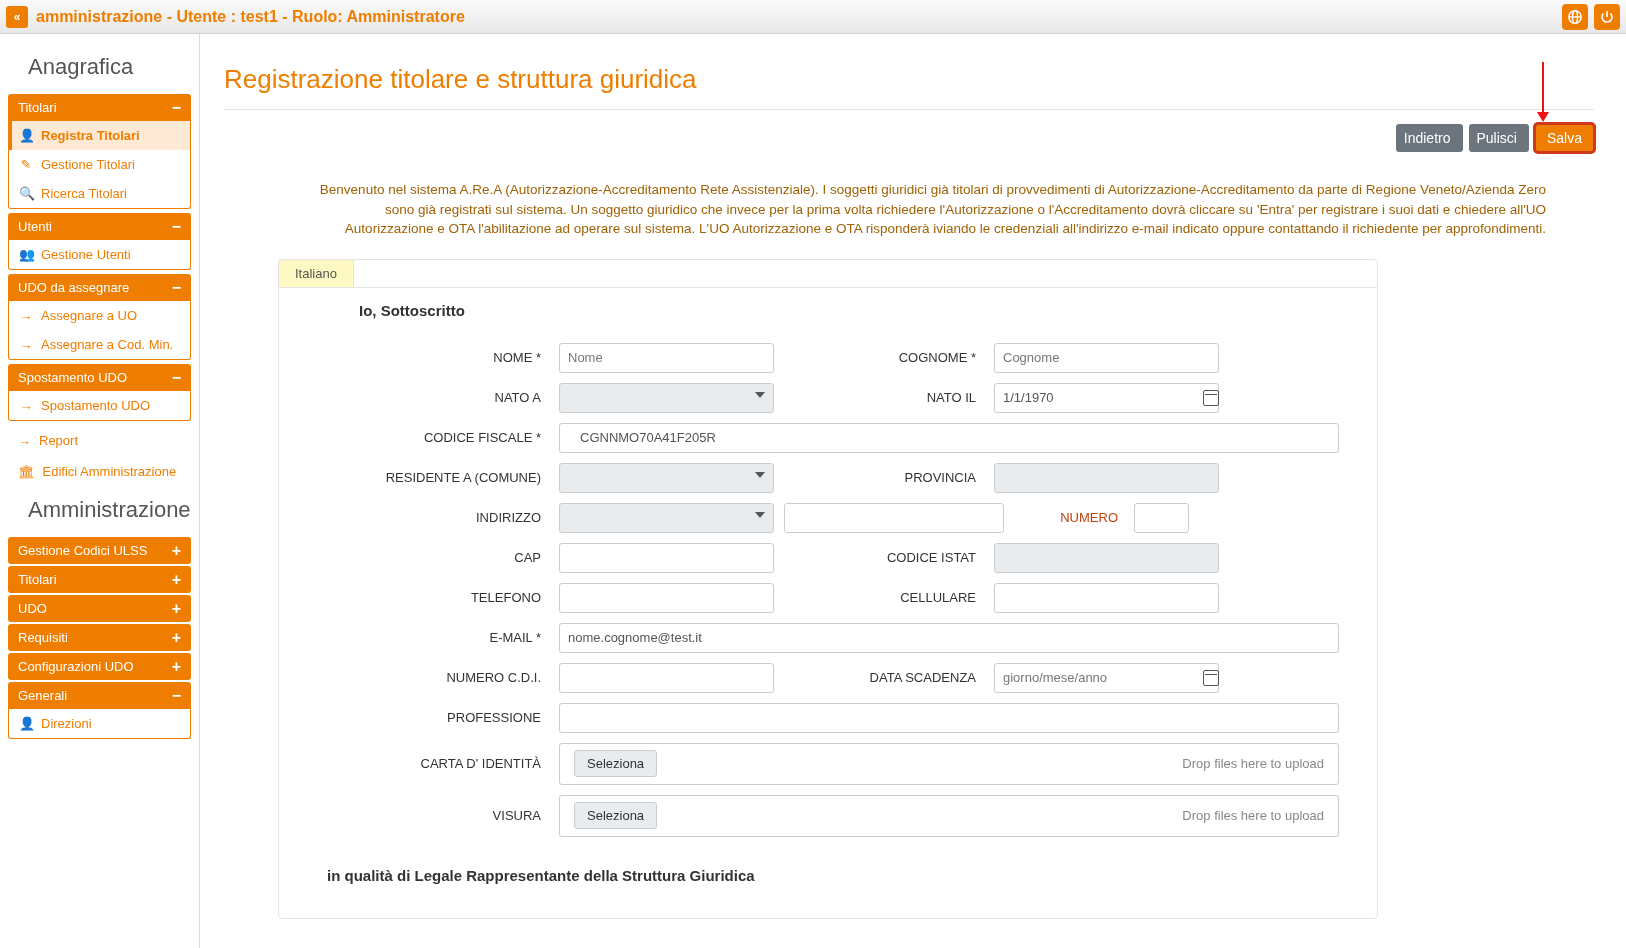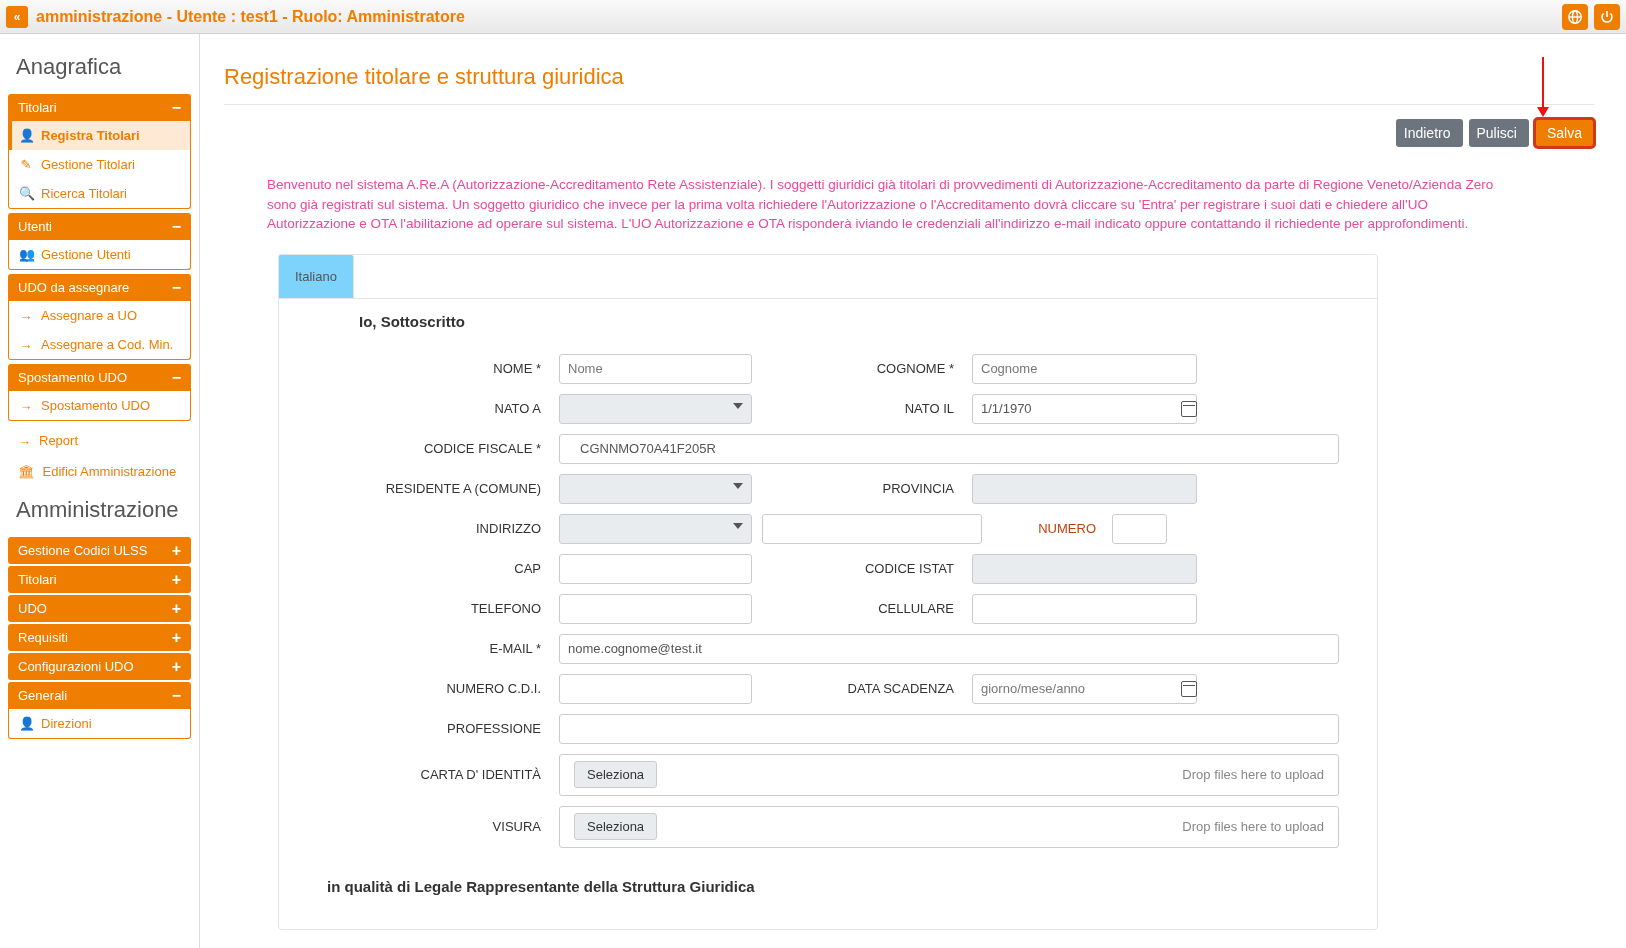--- a/index.html
+++ b/index.html
@@ -5,61 +5,61 @@
   * { box-sizing: border-box; margin: 0; padding: 0; font-family: -apple-system, BlinkMacSystemFont, "Segoe UI", Arial, sans-serif; }
   body { background: #f0f0f0; font-size: 14px; color: #333; }
   .topbar { background: linear-gradient(#fafafa,#e8e8e8); border-bottom: 1px solid #d0d0d0; height: 34px; display: flex; align-items: center; padding: 0 6px; }
   .topbar-left { display: flex; align-items: center; gap: 8px; }
   .collapse-btn { background: #ef7d00; color: #fff; width: 22px; height: 22px; border-radius: 3px; display:flex;align-items:center;justify-content:center;font-size:12px;font-weight:bold;cursor:pointer;}
   .topbar-title { color: #ef7d00; font-weight: 700; font-size: 16px; }
   .topbar-right { margin-left: auto; display:flex; gap:6px; }
   .topbar-icon { background: #ef7d00; color:#fff; width:26px; height:26px; border-radius:4px; display:flex;align-items:center;justify-content:center;cursor:pointer;}
   .layout { display: flex; height: calc(100vh - 34px); }
   .sidebar { width: 200px; background:#fff; border-right:1px solid #ddd; padding: 10px 8px; overflow-y:auto; }
-  .sidebar h2 { color:#555; font-weight:400; font-size:22px; margin:10px 0 14px 8px; }
+  .sidebar h2 { color:#555; font-weight:400; font-size:22px; margin:10px 0 14px 20px; }
   .sidebar-group-header { background:#ef7d00; color:#fff; padding:6px 10px; border-radius:3px 3px 0 0; font-weight:500; font-size:13px; display:flex;align-items:center;justify-content:space-between;cursor:pointer; margin-top:2px;}
   .sidebar-group-body { border:1px solid #ef7d00; border-top:none; border-radius:0 0 3px 3px; margin-bottom:4px; }
   .sidebar-item { color:#ef7d00; padding:7px 10px; font-size:13px; display:flex; align-items:center; gap:8px; cursor:pointer; }
   .sidebar-item.active { background:#fde9d4; font-weight:600; border-left:3px solid #ef7d00; padding-left:7px;}
   .sidebar-item .icon{width:14px;text-align:center;}
   .sidebar-link { color:#ef7d00; padding:8px 10px; font-size:13px; display:flex;align-items:center;gap:8px;cursor:pointer;}
   .collapsed-group{ background:#ef7d00;color:#fff;padding:6px 10px;border-radius:3px;font-weight:500;font-size:13px;display:flex;align-items:center;justify-content:space-between;cursor:pointer;margin-top:2px;}
   .main { flex:1; overflow-y:auto; background:#fff; padding: 30px 32px 30px 24px; position:relative;}
   .main::-webkit-scrollbar, .sidebar::-webkit-scrollbar, .layout::-webkit-scrollbar{width:14px}
-  .page-title { color:#ef7d00; font-size:22px; font-weight:400; margin-bottom:14px;}
+  .page-title { color:#ef7d00; font-size:26px; font-weight:400; margin-bottom:14px;}
   hr.title-sep{border:none;border-top:1px solid #e5e5e5;margin-bottom:14px;}
   .action-row { display:flex; justify-content:flex-end; gap:6px; margin-bottom:28px; position:relative;}
   .btn { padding:6px 12px; border-radius:3px; font-size:14px; color:#fff; cursor:pointer; border:none;}
   .btn-grey{background:#6c757d;padding-left:8px;}
   .btn-orange{background:#ef7d00; outline:3px solid #d0381c; outline-offset:-1px;}
-  .intro-text{color:#ec4899;font-size:13.5px;line-height:1.45;margin:0 0 20px 43px;max-width:1240px;}
+  .intro-text{color:#a16207;font-size:13.5px;line-height:1.45;margin:0 0 20px 82px;max-width:1240px;text-align:right;}
   .form-card{background:#fff;border:1px solid #e5e5e5;border-radius:4px;margin-left:54px;max-width:1100px;padding:0;}
   .tab-row{display:flex;border-bottom:1px solid #e5e5e5;}
-  .tab{padding:14px 16px;font-size:13px;color:#555;border:1px solid #e5e5e5;border-bottom:none;border-radius:3px 3px 0 0;margin-left:-1px;margin-top:-1px;background:#7dd3fc;}
+  .tab{padding:6px 16px;font-size:13px;color:#555;border:1px solid #e5e5e5;border-bottom:none;border-radius:3px 3px 0 0;margin-left:-1px;margin-top:-1px;background:#fef9c3;}
   .form-body{padding:14px 38px 26px 80px;}
   .section-heading{font-weight:700;font-size:15px;color:#333;margin:0 0 24px -0px;}
   .section-heading-2{font-weight:700;font-size:15px;color:#333;margin:30px 0 8px -32px;}
   .form-row{display:flex;align-items:center;margin-bottom:10px;gap:10px;}
   .lbl{width:190px;text-align:right;font-size:13px;color:#333;padding-right:8px;}
   .lbl-mid{width:140px;text-align:right;font-size:13px;color:#333;padding-right:8px;}
   .lbl-small{width:90px;text-align:right;font-size:13px;color:#c2410c;padding-right:6px;}
   .inp{height:30px;border:1px solid #ccc;border-radius:3px;padding:0 8px;font-size:13px;color:#555;}
   .inp::placeholder{color:#777;}
   .inp-ro{background:#e9ecef;}
   .inp-sel{background:#e9ecef;position:relative;}
   .caret-down{position:absolute;right:8px;top:8px;border-left:5px solid transparent;border-right:5px solid transparent;border-top:6px solid #555;}
   .file-drop{flex:1;height:42px;display:flex;align-items:center;justify-content:space-between;padding:0 14px;border:1px solid #ccc;border-radius:3px;color:#888;font-size:13px;}
   .file-btn{background:#e9ecef;border:1px solid #ccc;border-radius:3px;padding:5px 12px;color:#333;font-size:13px;cursor:pointer;}
   .cal-icon{width:16px;height:16px;border:1.5px solid #555;border-radius:2px;position:relative;margin-left:-26px;pointer-events:none;}
   .cal-icon::before{content:"";position:absolute;top:3px;left:1px;right:1px;border-top:1.5px solid #555;}
   .arrow-annot{position:absolute;right:38px;top:-62px;pointer-events:none;}
   .arrow-line{width:2px;height:56px;background:#e11;position:absolute;right:12px;top:0;}
   .arrow-head{position:absolute;right:7px;top:50px;border-left:6px solid transparent;border-right:6px solid transparent;border-top:10px solid #e11;}
   .plusminus{font-weight:bold;font-size:16px;line-height:12px;}
-  .w-215{width:193px;} .w-225{width:225px;} .w-640{width:640px;padding-left:20px;} .w-55{width:55px;}
+  .w-215{width:215px;} .w-225{width:225px;} .w-640{width:640px;padding-left:20px;} .w-55{width:55px;}
   .flex1{flex:1;}
 </style>
 </head>
 <body>
 
 <div class="topbar">
   <div class="topbar-left">
     <div class="collapse-btn">«</div>
     <div class="topbar-title">amministrazione - Utente : test1 - Ruolo: Amministratore</div>
   </div>

